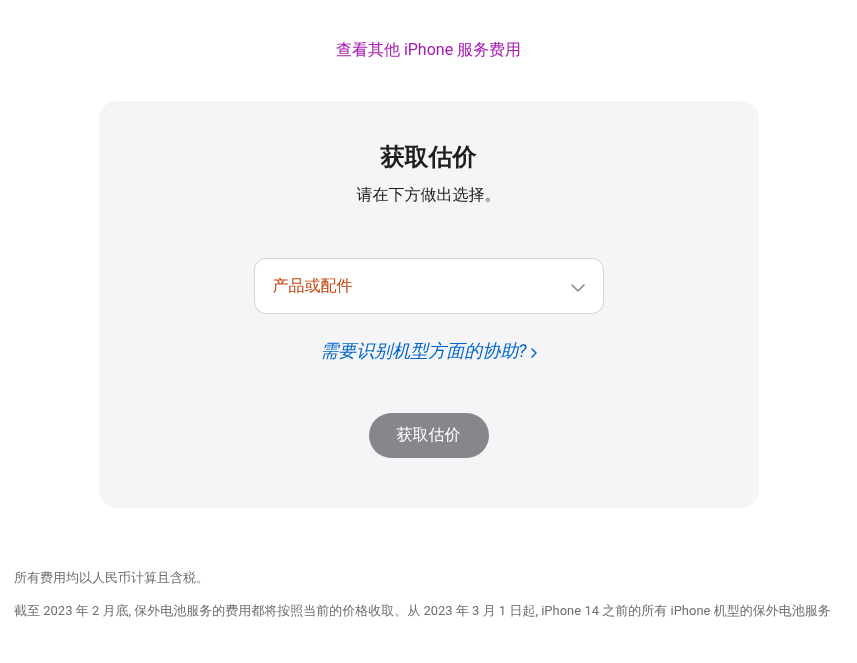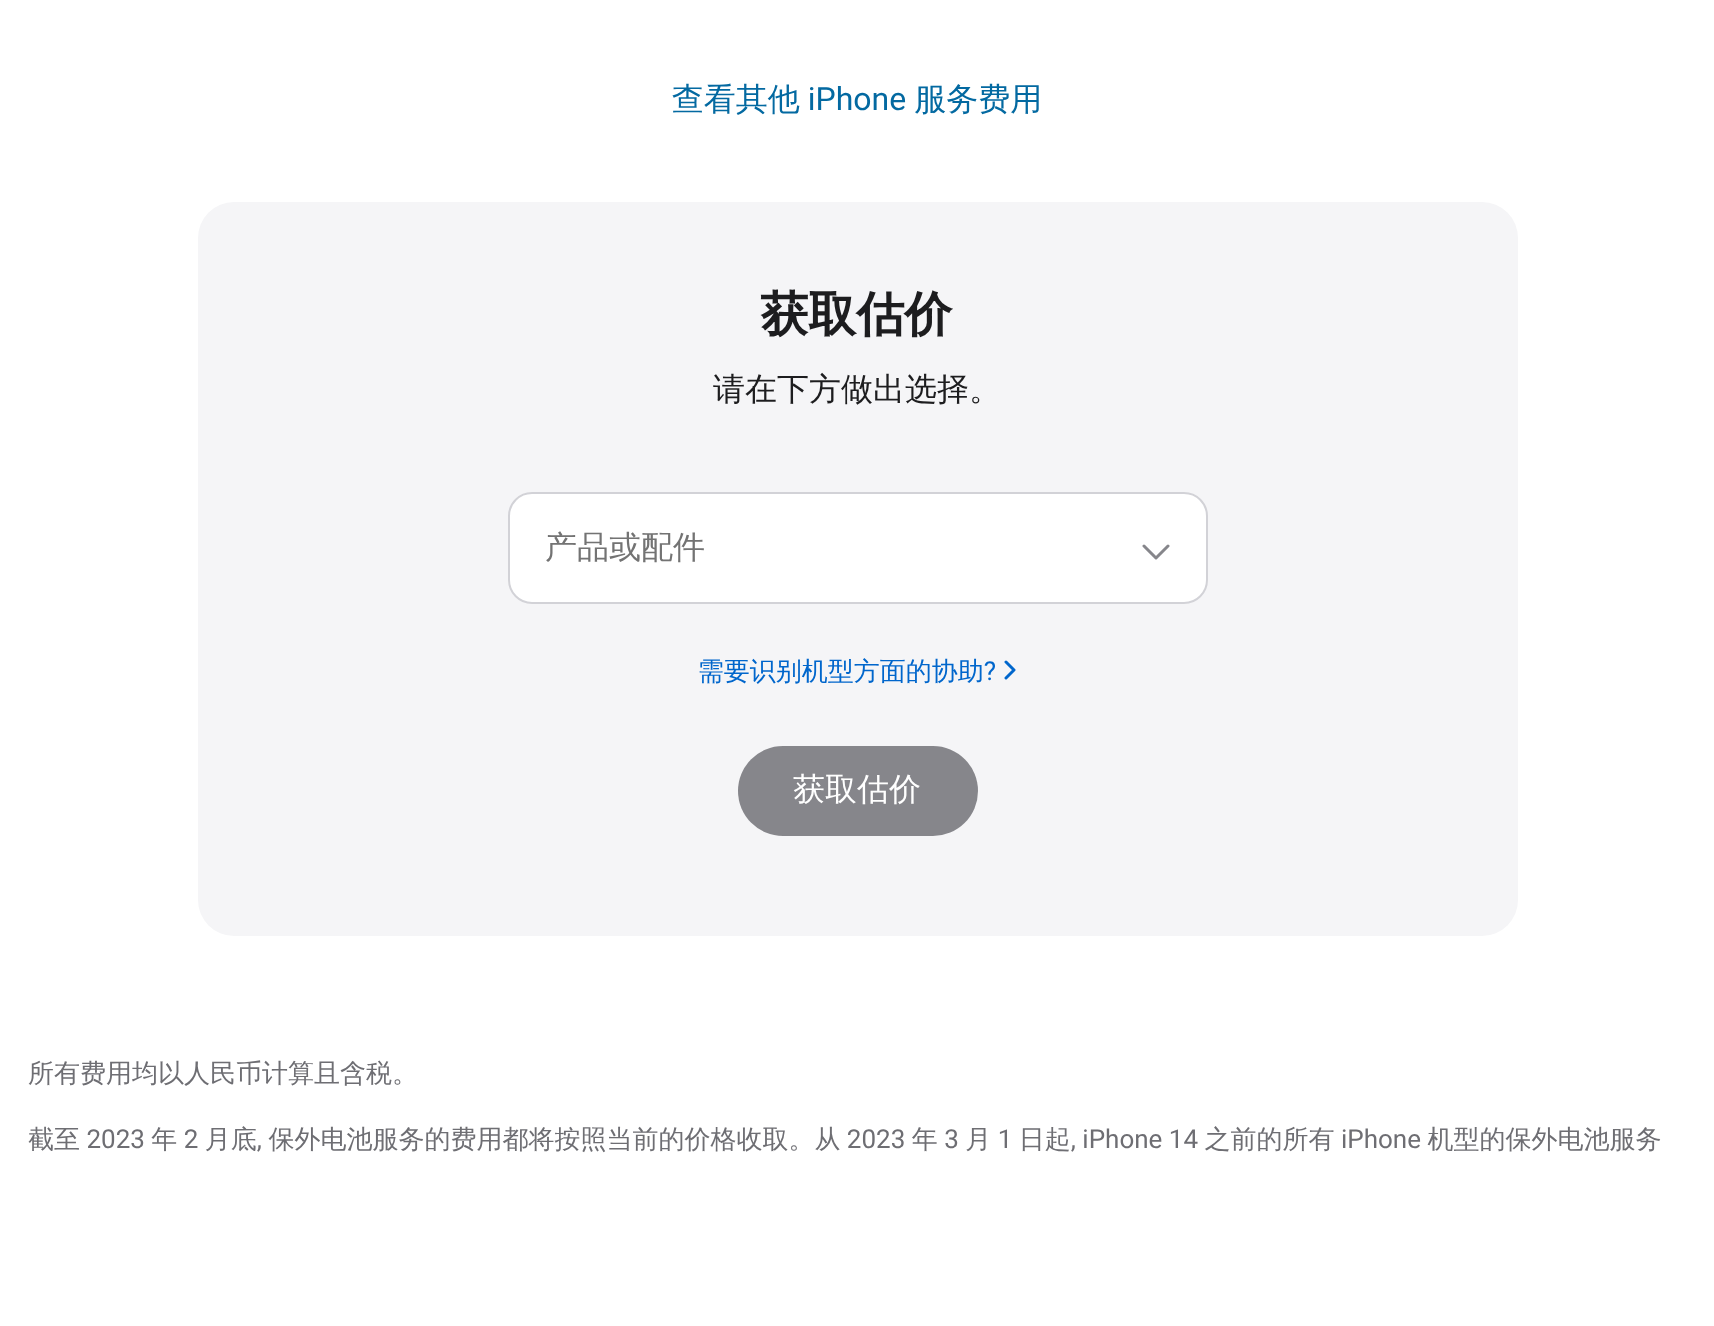--- a/index.html
+++ b/index.html
@@ -13,75 +13,76 @@
       width: 857px;
       height: 663px;
       color: #1d1d1f;
     }
     .top-link {
       text-align: center;
       padding-top: 40px;
       padding-bottom: 20px;
     }
     .top-link a {
-      color: #0369a1;
+      color: #a21caf;
       text-decoration: none;
       font-size: 16px;
     }
     .card {
       background: #f5f5f7;
       border-radius: 18px;
       margin: 20px auto;
       width: 660px;
       padding: 40px 50px 50px 50px;
       text-align: center;
     }
     .card-title {
       font-size: 24px;
       font-weight: 600;
       color: #1d1d1f;
       margin-bottom: 12px;
     }
     .card-subtitle {
       font-size: 16px;
       color: #1d1d1f;
-      margin-bottom: 40px;
+      margin-bottom: 52px;
     }
     .select-wrapper {
       position: relative;
       width: 350px;
       margin: 0 auto 20px auto;
     }
     .select-field {
       width: 100%;
       height: 56px;
       background: #ffffff;
       border: 1px solid #d2d2d7;
       border-radius: 12px;
       padding: 0 18px;
       font-size: 16px;
-      color: #737373;
+      color: #c2410c;
       text-align: left;
       appearance: none;
       cursor: pointer;
       display: flex;
       align-items: center;
       justify-content: space-between;
     }
     .chevron {
       color: #86868b;
     }
     .help-link {
       display: inline-flex;
       align-items: center;
       color: #0066cc;
       text-decoration: none;
-      font-size: 13px;
-      margin-bottom: 28px;
+      font-size: 18px;
+      margin-bottom: 50px;
       margin-top: 5px;
+      font-style: italic;
     }
     .help-link .chevron-right {
       margin-left: 4px;
     }
     .submit-button {
       background: #86868b;
       border: none;
       border-radius: 24px;
       padding: 12px 28px;
       color: #ffffff;

